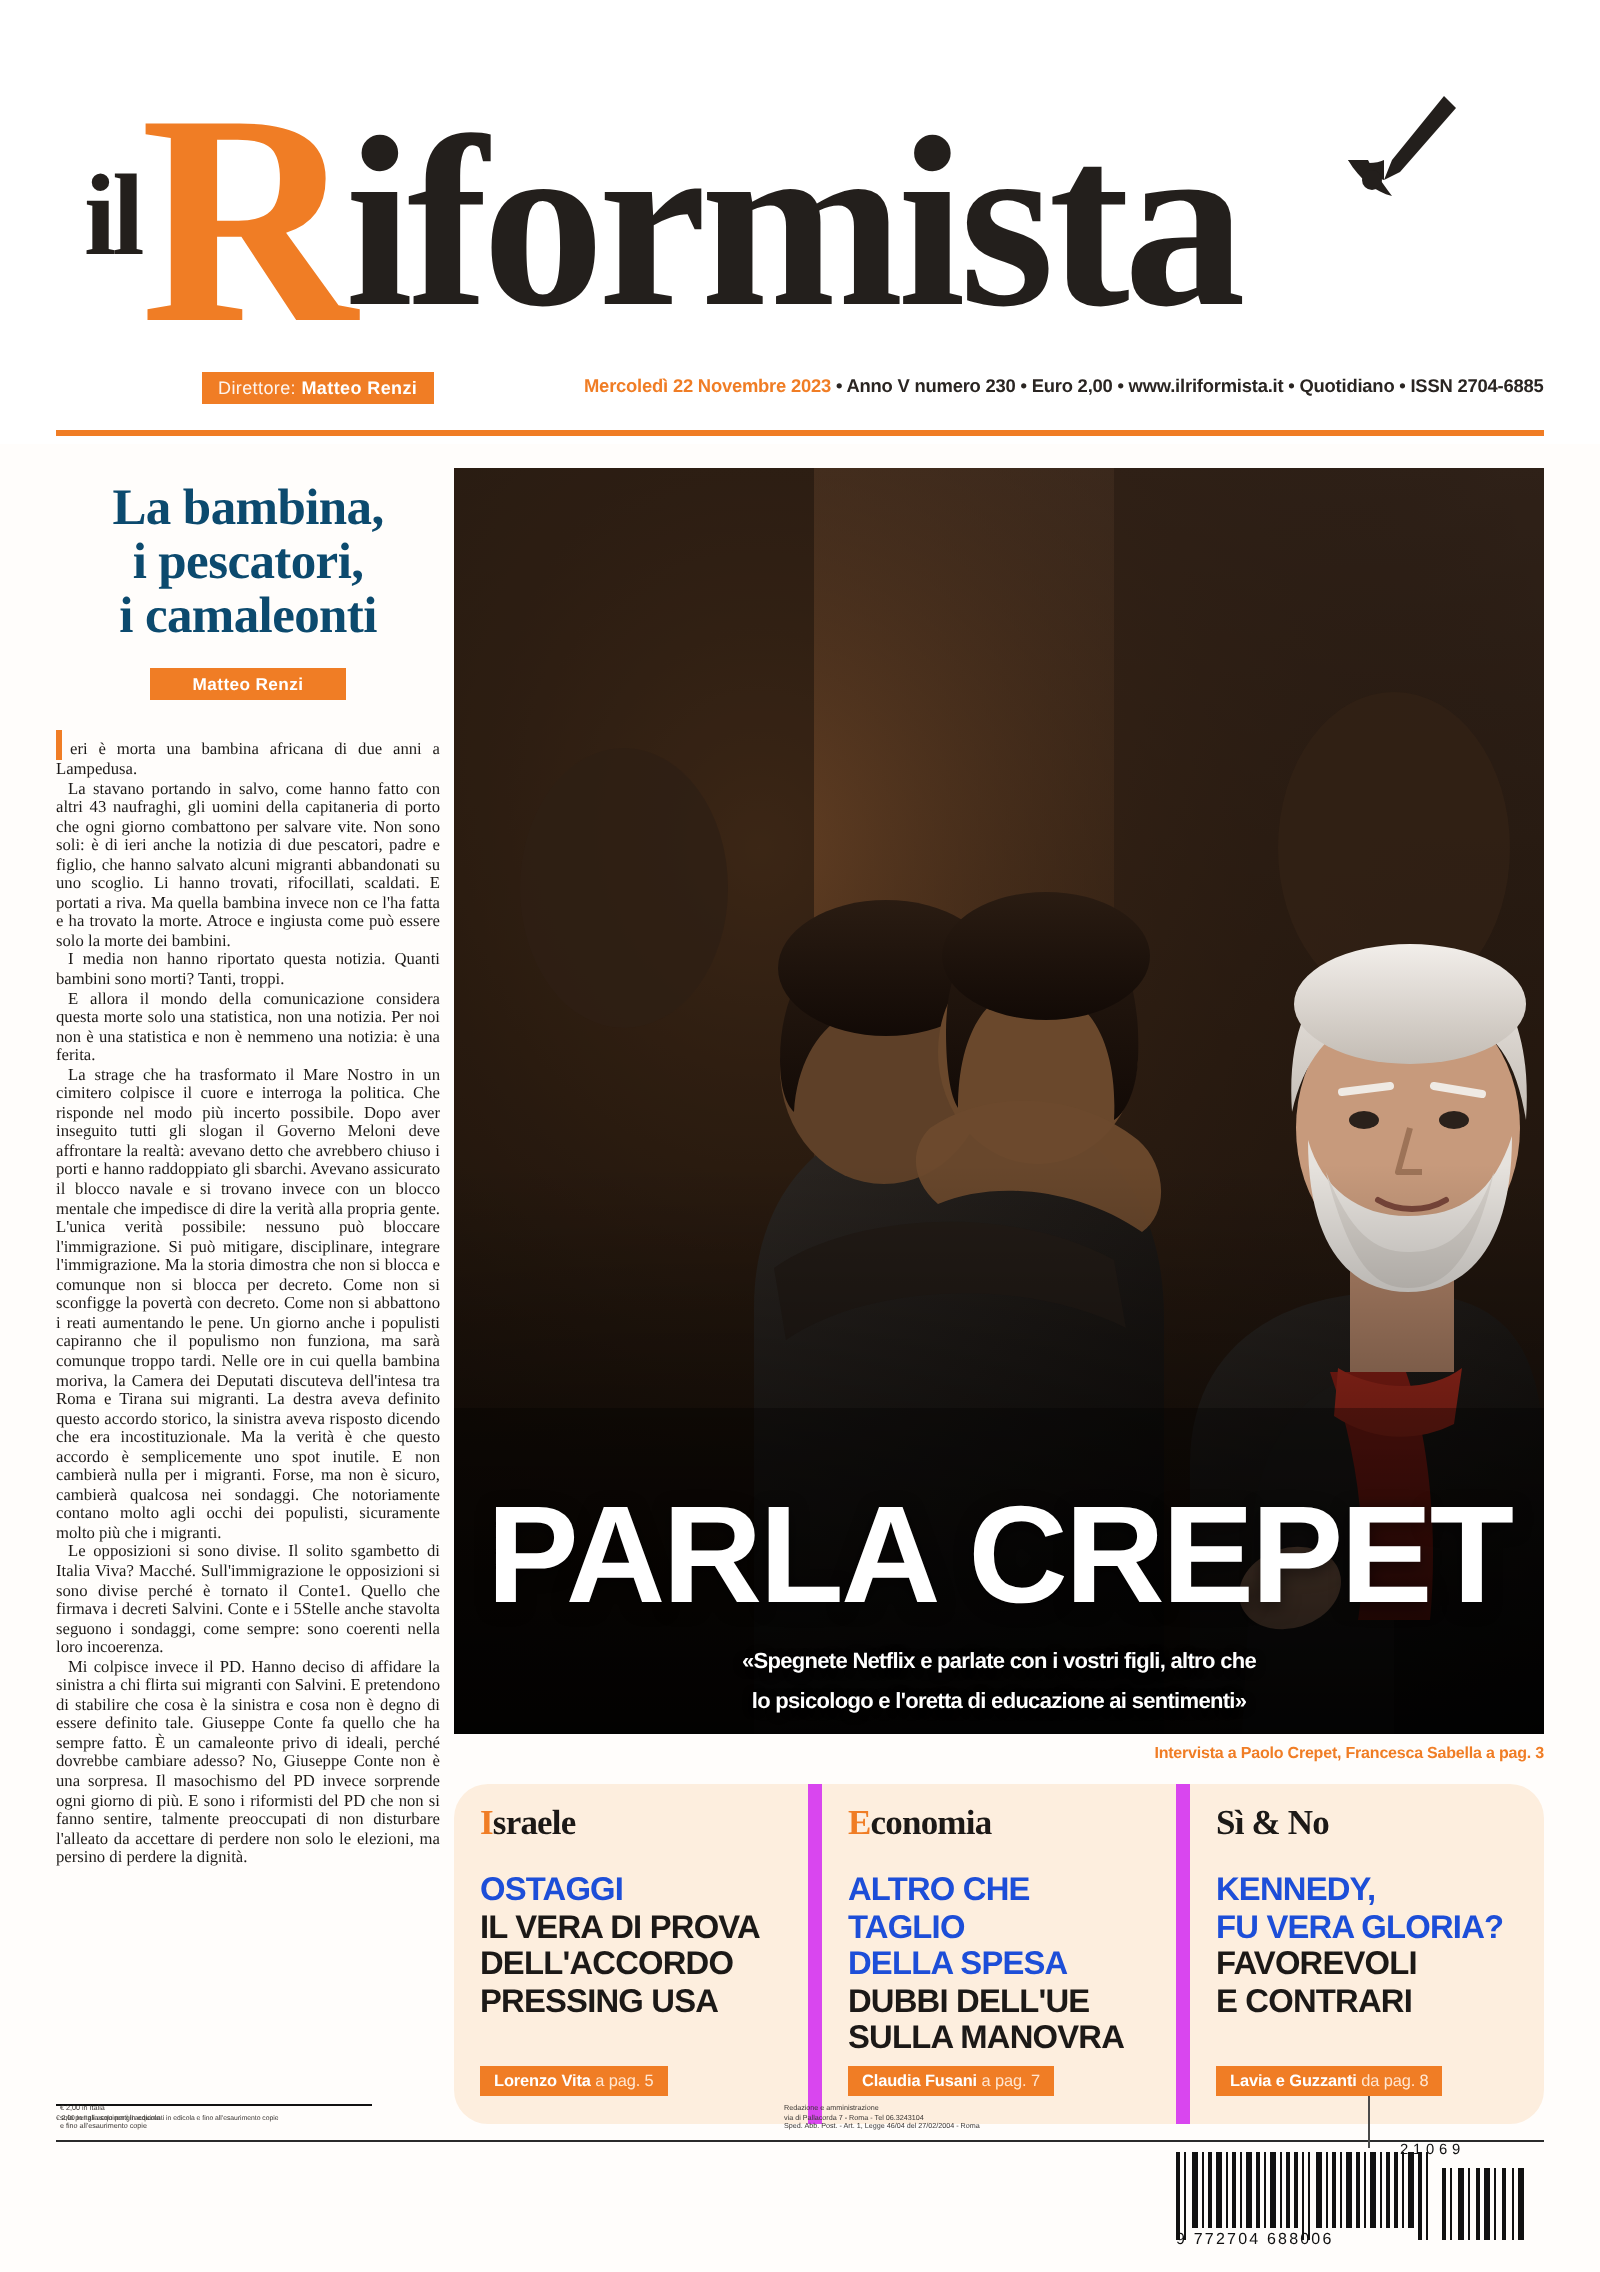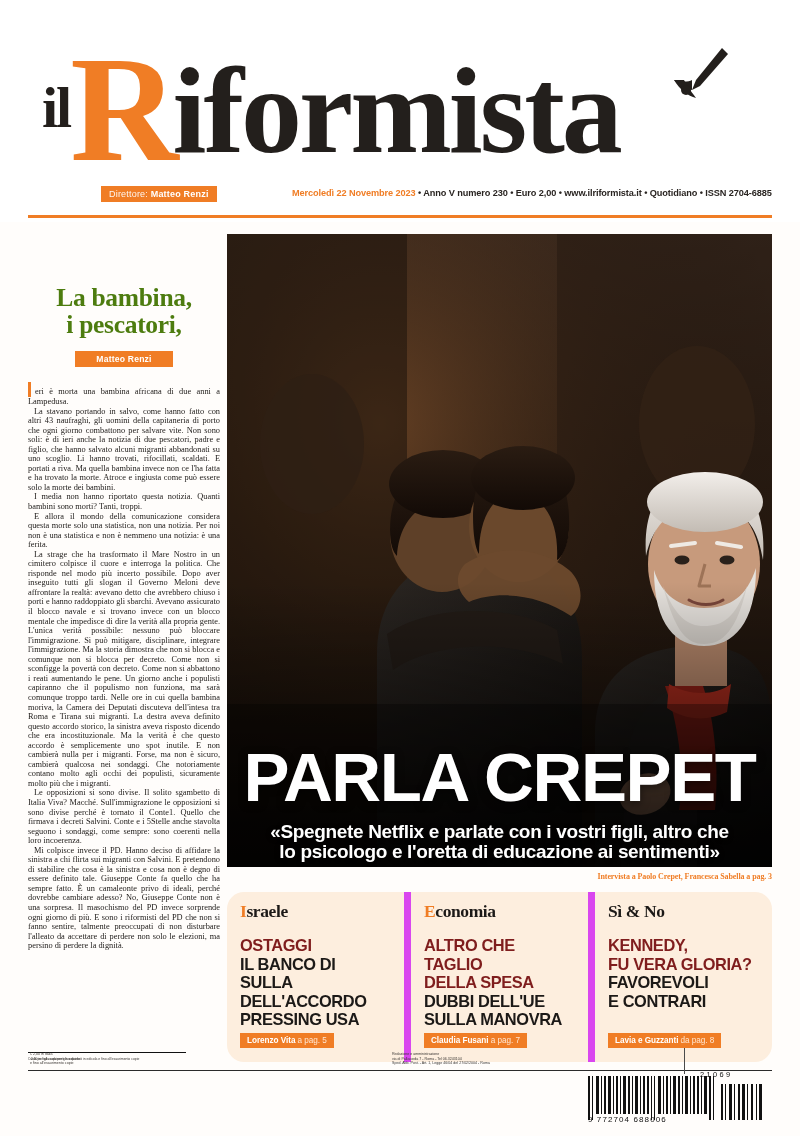--- a/index.html
+++ b/index.html
@@ -75,25 +75,24 @@
 
   
   .edit-col{
     position:absolute;left:28px;top:234px;width:192px;height:840px;
   }
   .edit-title{
     font-family:"Liberation Serif",serif;
     font-weight:700;
     font-size:25.5px;
     line-height:27px;
-    color:#4d7c0f;
+    color:#0c4a6e;
     text-align:center;
     letter-spacing:-0.3px;
     padding-top:6px;
-    margin-top:44px;
   }
   .byline-badge{
     margin:13px auto 0 auto;
     display:block;width:98px;
     background:#f07d25;
     color:#ffffff;
     font-family:"Liberation Sans",sans-serif;
     font-size:8.6px;font-weight:700;
     text-align:center;
     padding:3px 0 3px 0;
@@ -141,31 +140,31 @@
     line-height:66px;
     color:#ffffff;
     text-align:center;
     letter-spacing:-1.4px;
     text-shadow:0 2px 9px rgba(0,0,0,.55);
   }
   .hero-sub{
     position:absolute;left:10px;right:10px;bottom:6px;
     font-family:"Liberation Sans",sans-serif;
     font-weight:700;
-    font-size:19px;
+    font-size:11px;
     line-height:19.5px;
     color:#ffffff;
     text-align:center;
     letter-spacing:-0.35px;
     text-shadow:0 1px 5px rgba(0,0,0,.6);
   }
   .hero-credit{
     position:absolute;left:227px;top:872px;width:545px;
     text-align:right;
-    font-family:Liberation Serif, serif;
+    font-family:Liberation Sans, sans-serif;
     font-size:8px;font-weight:700;
     color:#f07d25;
     letter-spacing:-0.1px;
   }
 
   
   .boxes{
     position:absolute;left:227px;top:892px;width:545px;height:170px;
     background:#fdeede;
     display:flex;
@@ -188,21 +187,21 @@
   .sec-name .cap{color:#f07d25;}
   .box-head{
     margin-top:9px;
     font-family:"Liberation Sans",sans-serif;
     font-weight:700;
     font-size:16.4px;
     line-height:18.6px;
     color:#1c1917;
     letter-spacing:-0.4px;
   }
-  .box-head .kick{color:#7f1d1d;display:block;margin-top:16px;}
+  .box-head .kick{color:#1d4ed8;display:block;margin-top:16px;}
   .box-credit{
     position:absolute;left:13px;bottom:14px;
     background:#f07d25;
     color:#ffffff;
     font-family:"Liberation Sans",sans-serif;
     font-size:8.2px;font-weight:700;
     padding:3px 7px 3px 7px;
     white-space:nowrap;
     letter-spacing:-0.05px;
   }
@@ -266,20 +265,21 @@
       <span class="hl">Mercoledì 22 Novembre 2023</span><span> • Anno V numero 230 • Euro 2,00 • www.ilriformista.it • Quotidiano • ISSN 2704-6885</span>
     </div>
 
     <div class="rule-orange"></div>
   </div>
 
   <div class="edit-col">
     <div class="edit-title">
       <div>La bambina,</div>
       <div>i pescatori,</div>
+      <div>i camaleonti</div>
     </div>
     <div class="byline-badge">Matteo Renzi</div>
 
     <div class="edit-body">
       <p class="first"><span class="dropbar"></span><span>eri è morta una bambina africana di due anni a Lampedusa.</span></p>
       <p>La stavano portando in salvo, come hanno fatto con altri 43 naufraghi, gli uomini della capitaneria di porto che ogni giorno combattono per salvare vite. Non sono soli: è di ieri anche la notizia di due pescatori, padre e figlio, che hanno salvato alcuni migranti abbandonati su uno scoglio. Li hanno trovati, rifocillati, scaldati. E portati a riva. Ma quella bambina invece non ce l'ha fatta e ha trovato la morte. Atroce e ingiusta come può essere solo la morte dei bambini.</p>
       <p>I media non hanno riportato questa notizia. Quanti bambini sono morti? Tanti, troppi.</p>
       <p>E allora il mondo della comunicazione considera questa morte solo una statistica, non una notizia. Per noi non è una statistica e non è nemmeno una notizia: è una ferita.</p>
       <p>La strage che ha trasformato il Mare Nostro in un cimitero colpisce il cuore e interroga la politica. Che risponde nel modo più incerto possibile. Dopo aver inseguito tutti gli slogan il Governo Meloni deve affrontare la realtà: avevano detto che avrebbero chiuso i porti e hanno raddoppiato gli sbarchi. Avevano assicurato il blocco navale e si trovano invece con un blocco mentale che impedisce di dire la verità alla propria gente. L'unica verità possibile: nessuno può bloccare l'immigrazione. Si può mitigare, disciplinare, integrare l'immigrazione. Ma la storia dimostra che non si blocca e comunque non si blocca per decreto. Come non si sconfigge la povertà con decreto. Come non si abbattono i reati aumentando le pene. Un giorno anche i populisti capiranno che il populismo non funziona, ma sarà comunque troppo tardi. Nelle ore in cui quella bambina moriva, la Camera dei Deputati discuteva dell'intesa tra Roma e Tirana sui migranti. La destra aveva definito questo accordo storico, la sinistra aveva risposto dicendo che era incostituzionale. Ma la verità è che questo accordo è semplicemente uno spot inutile. E non cambierà nulla per i migranti. Forse, ma non è sicuro, cambierà qualcosa nei sondaggi. Che notoriamente contano molto agli occhi dei populisti, sicuramente molto più che i migranti.</p>
       <p>Le opposizioni si sono divise. Il solito sgambetto di Italia Viva? Macché. Sull'immigrazione le opposizioni si sono divise perché è tornato il Conte1. Quello che firmava i decreti Salvini. Conte e i 5Stelle anche stavolta seguono i sondaggi, come sempre: sono coerenti nella loro incoerenza.</p>
@@ -385,21 +385,21 @@
   </div>
 
   <div class="hero-credit">Intervista a Paolo Crepet, Francesca Sabella a pag. 3</div>
 
   <div class="boxes">
 
     <div class="box">
       <div class="sec-name"><span class="cap">I</span><span>sraele</span></div>
       <div class="box-head">
         <span class="kick">OSTAGGI</span>
-        <span class="main" style="white-space:pre-line">IL BANCO DI SULLA
+        <span class="main" style="white-space:pre-line">IL VERA DI PROVA
 DELL'ACCORDO
 PRESSING USA</span>
       </div>
       <div class="box-credit"><span>Lorenzo Vita</span><span class="pg"> a pag. 5</span></div>
     </div>
 
     <div class="box">
       <div class="sec-name"><span class="cap">E</span><span>conomia</span></div>
       <div class="box-head">
         <span class="kick" style="white-space:pre-line">ALTRO CHE TAGLIO

